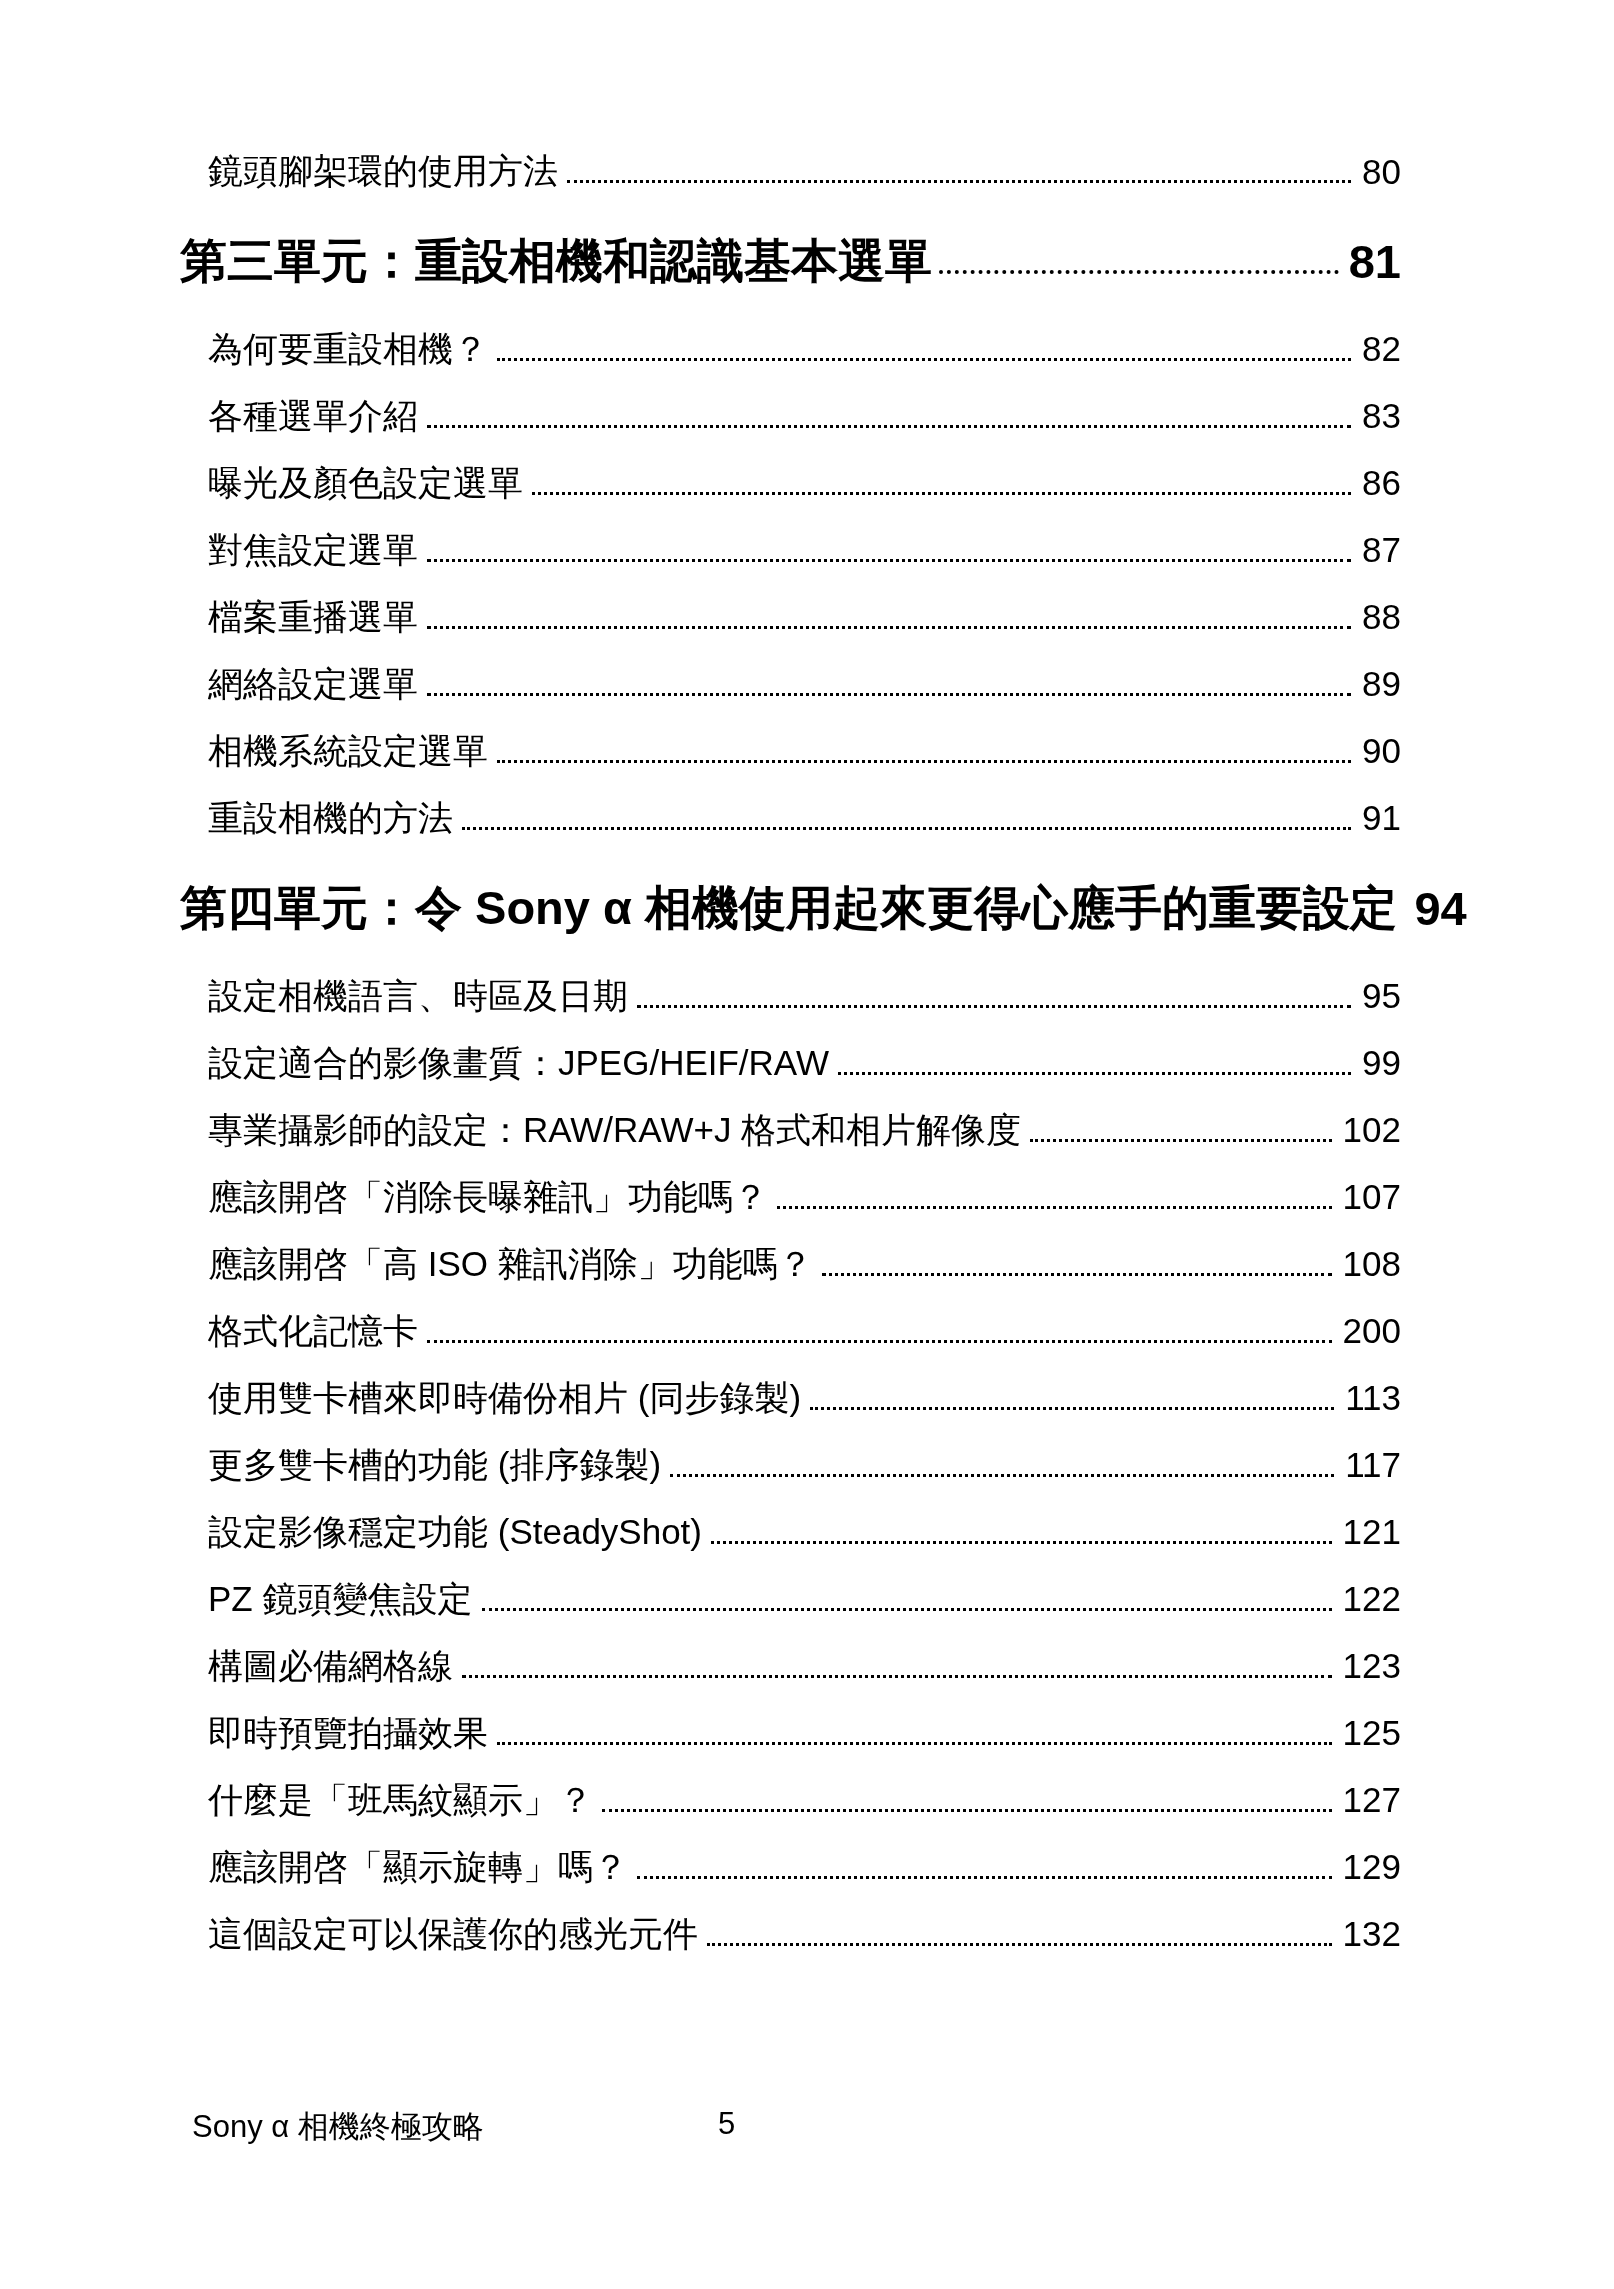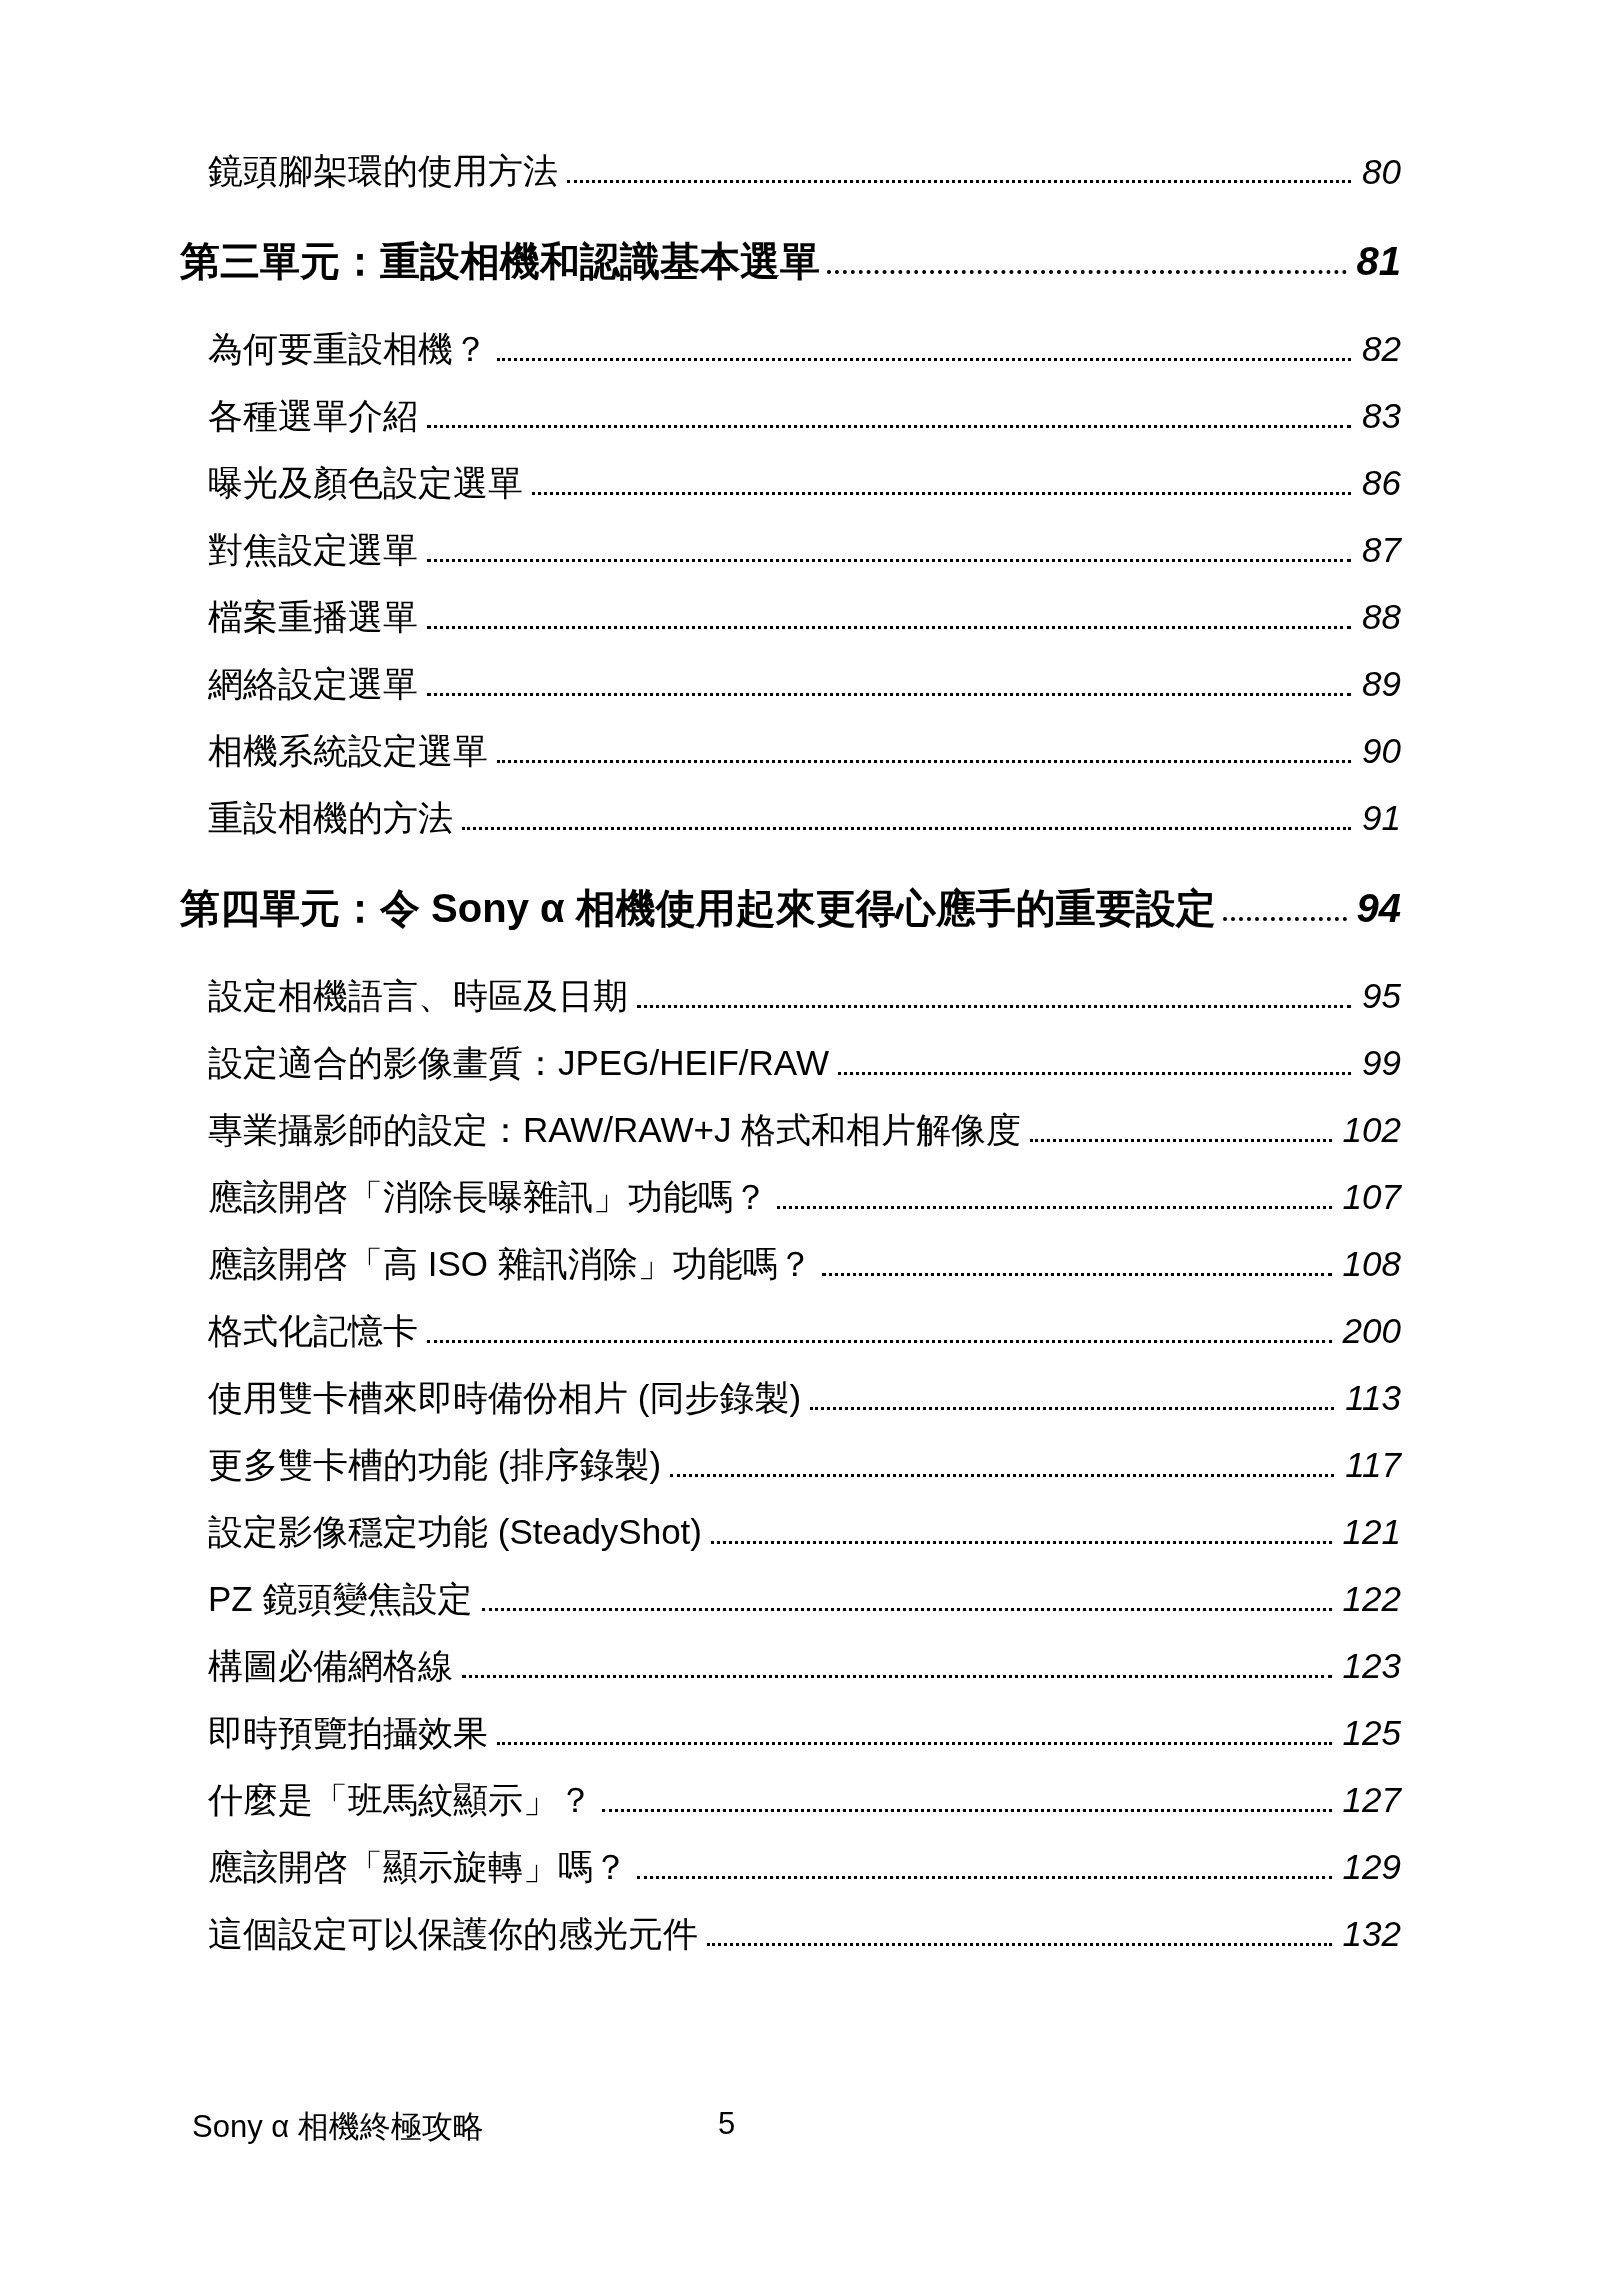--- a/index.html
+++ b/index.html
@@ -32,21 +32,21 @@
     align-items: center;
     height: 67px;
     font-size: 35px;
     white-space: nowrap;
   }
   .row.sub {
     padding-left: 28px;
   }
   .row.chapter {
     font-weight: bold;
-    font-size: 40px;
+    font-size: 47px;
     height: 83px;
     margin-top: 14.8px;
     margin-bottom: 13px;
   }
   .title {
     flex: 0 0 auto;
     text-align: center;
   }
   .dots {
     flex: 1 1 auto;
@@ -57,21 +57,20 @@
     transform: translateY(10px);
   }
   .row.chapter .dots {
     border-bottom-width: 4.6px;
     margin-left: 7.4px;
     transform: translateY(11px);
   }
   .pagenum {
     flex: 0 0 auto;
     margin-left: 11px;
-    font-style: italic;
   }
   .row.chapter .pagenum {
     margin-left: 10px;
   }
   .footer {
     position: absolute;
     left: 192px;
     top: 2106px;
     width: 1221px;
     font-size: 31px;

